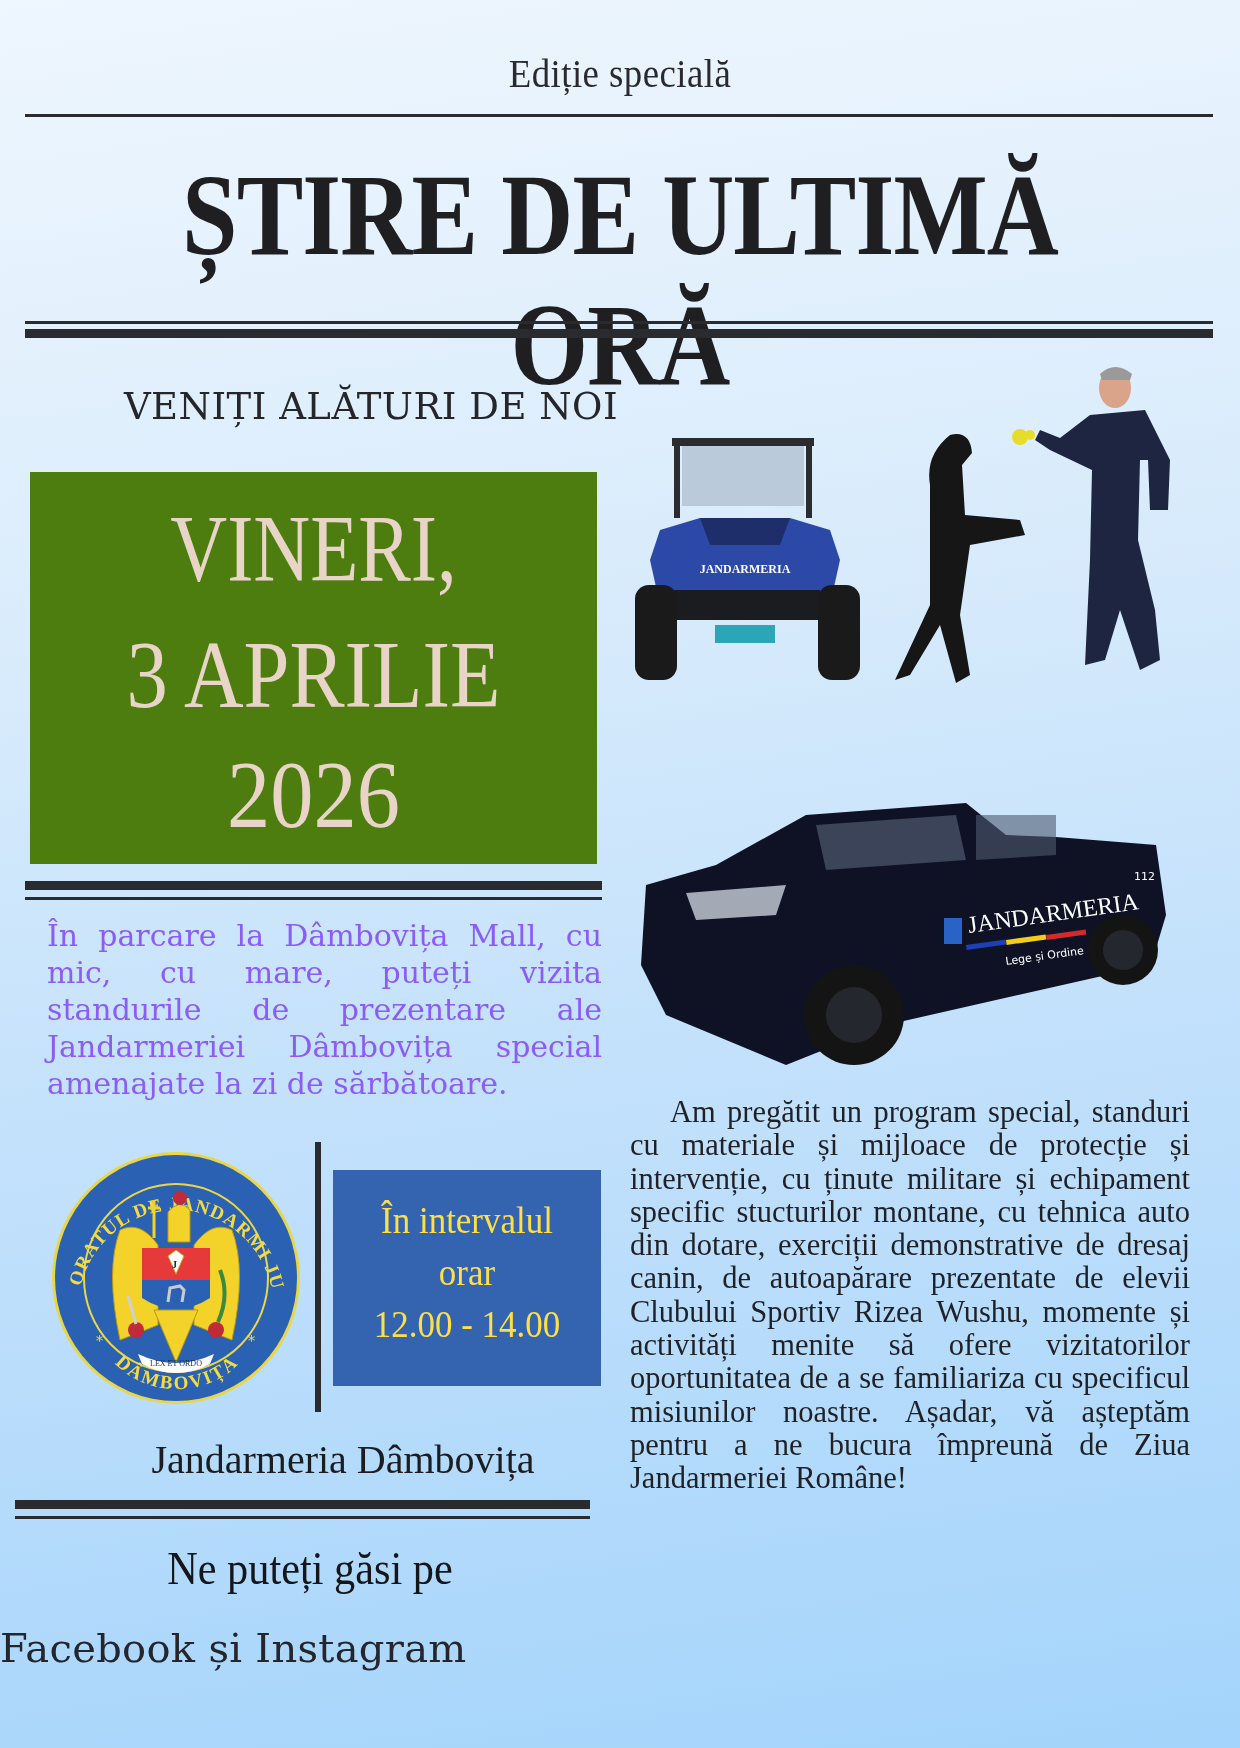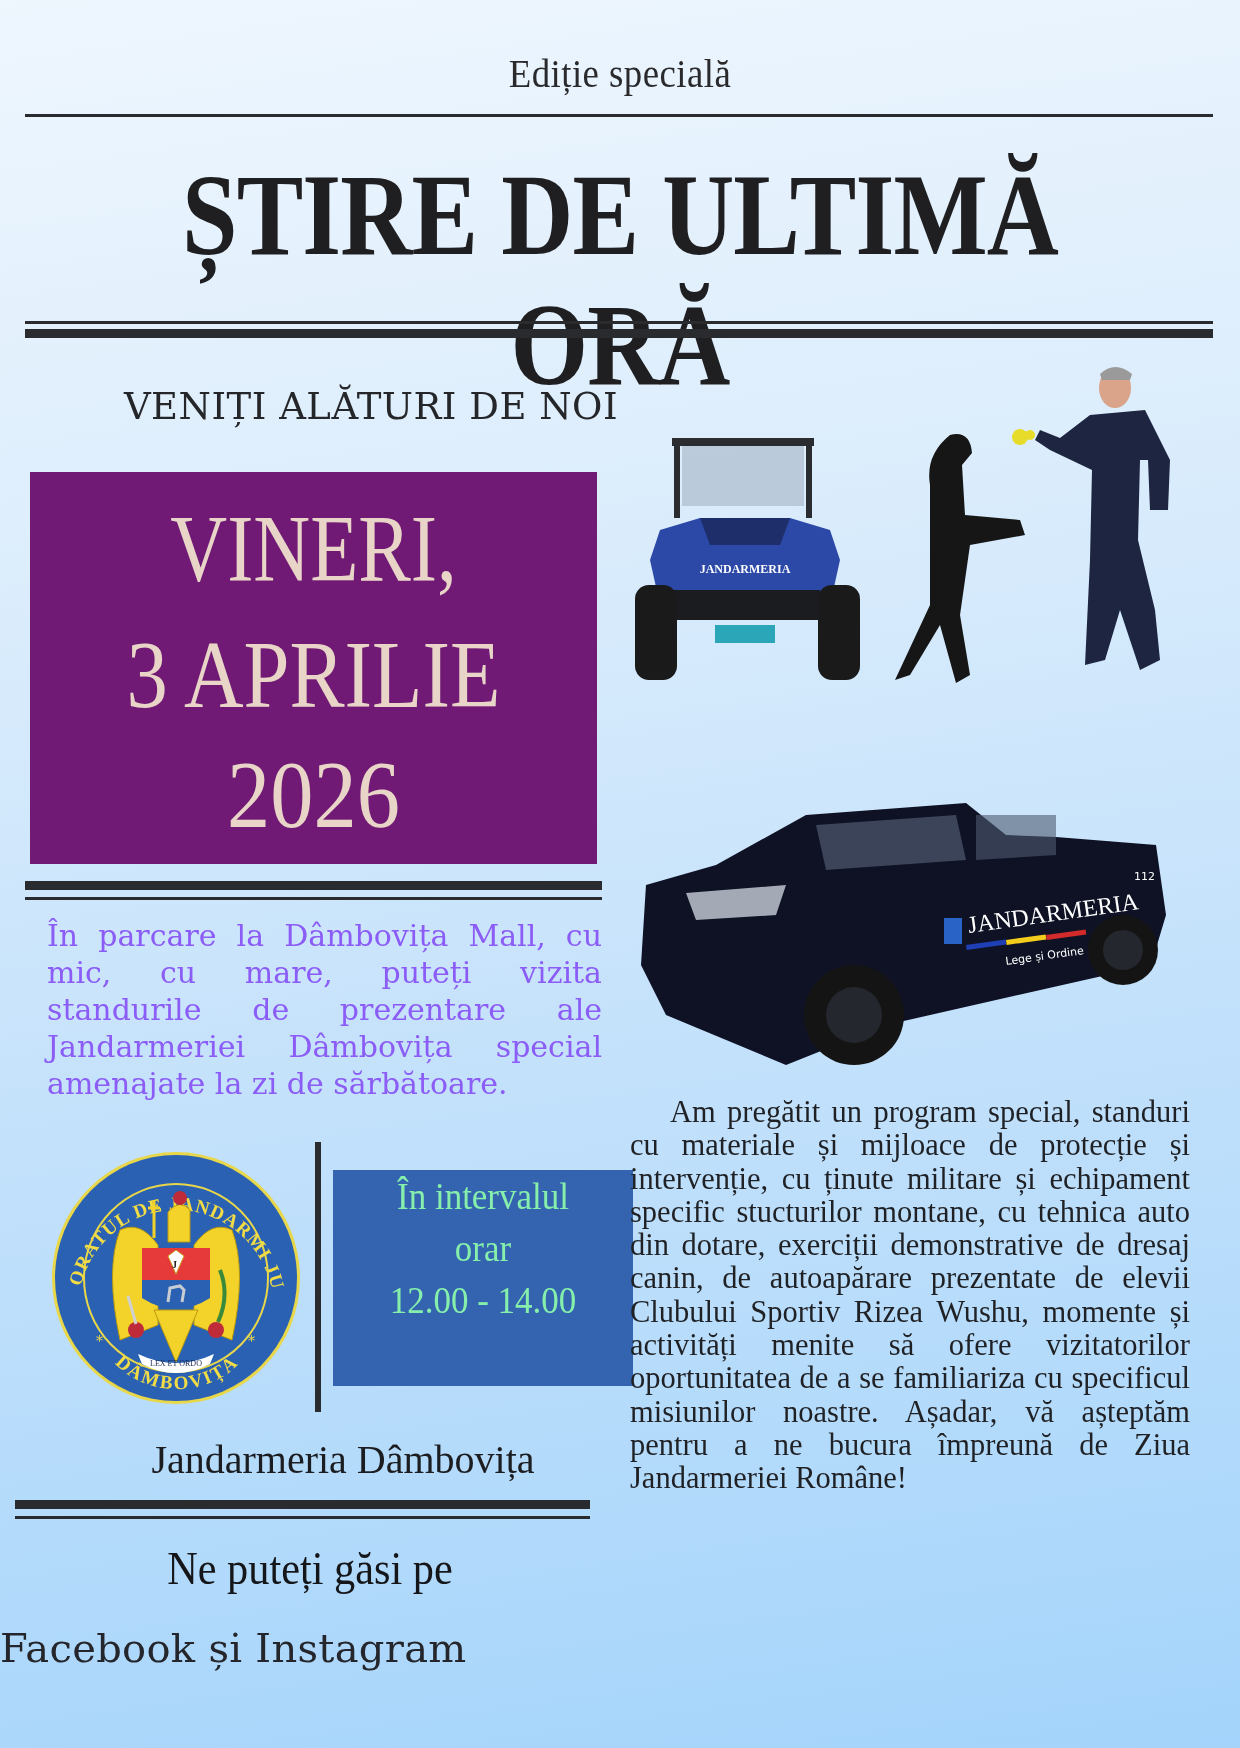--- a/index.html
+++ b/index.html
@@ -33,43 +33,44 @@
   }
   .join {
     left: 28px; width: 590px; top: 385px;
     text-align: right;
     font-family: "DejaVu Serif", serif;
     font-size: 37px; color: #25262a;
     letter-spacing: 0.5px;
   }
   .datebox {
     left: 30px; top: 472px; width: 567px; height: 392px;
-    background: #701a75;
+    background: #4d7c0f;
     color: #e8d5c8;
     font-family: "Liberation Serif", serif;
     text-align: center;
   }
   .datebox .l1 { position: absolute; left: 0; right: 0; top: 22px; font-size: 96px; line-height: 110px; transform: scaleX(0.82); }
   .datebox .l2 { position: absolute; left: 0; right: 0; top: 148px; font-size: 96px; line-height: 110px; transform: scaleX(0.86); }
   .datebox .l3 { position: absolute; left: 0; right: 0; top: 268px; font-size: 96px; line-height: 110px; transform: scaleX(0.9); }
 
   .intro {
     left: 47px; width: 555px; top: 917px;
     font-family: "DejaVu Serif", serif;
     font-size: 30px; line-height: 37px;
     text-align: justify; text-align-last: left;
     color: #8b5cf6;
   }
   .seal { left: 50px; top: 1150px; width: 252px; height: 256px; }
   .timebox {
-    left: 333px; top: 1170px; width: 300px; height: 216px;
-    background: #3464b0; color: #86efac;
+    left: 333px; top: 1170px; width: 268px; height: 216px;
+    background: #3464b0; color: #fde047;
     font-family: "Liberation Serif", serif;
     text-align: center;
     font-size: 38px; line-height: 52px;
+    padding-top: 24px;
   }
   .timebox div { transform: scaleX(0.92); }
   .org {
     left: 0; width: 620px; top: 1436px;
     text-align: center;
     font-family: "Liberation Serif", serif;
     font-size: 40px; color: #1c1d20; margin-left: 33px;
   }
   .find {
     left: 0; width: 620px; top: 1542px;

